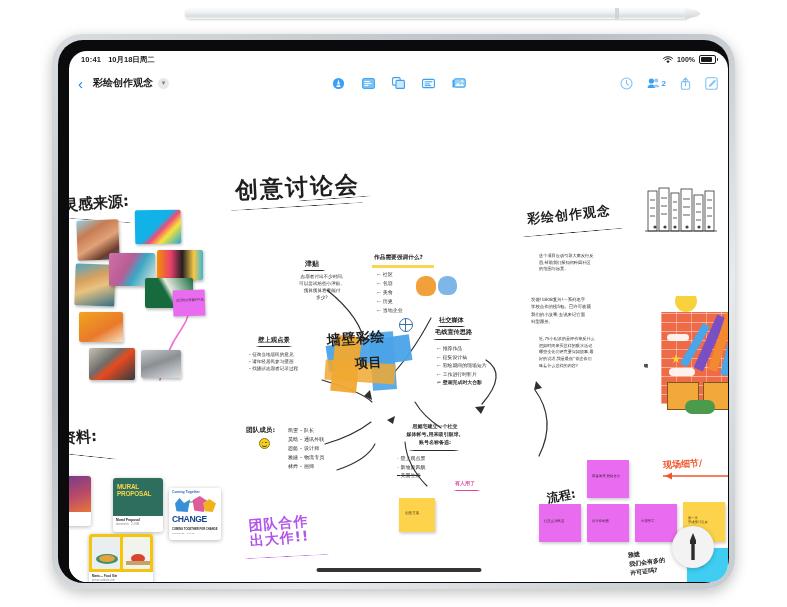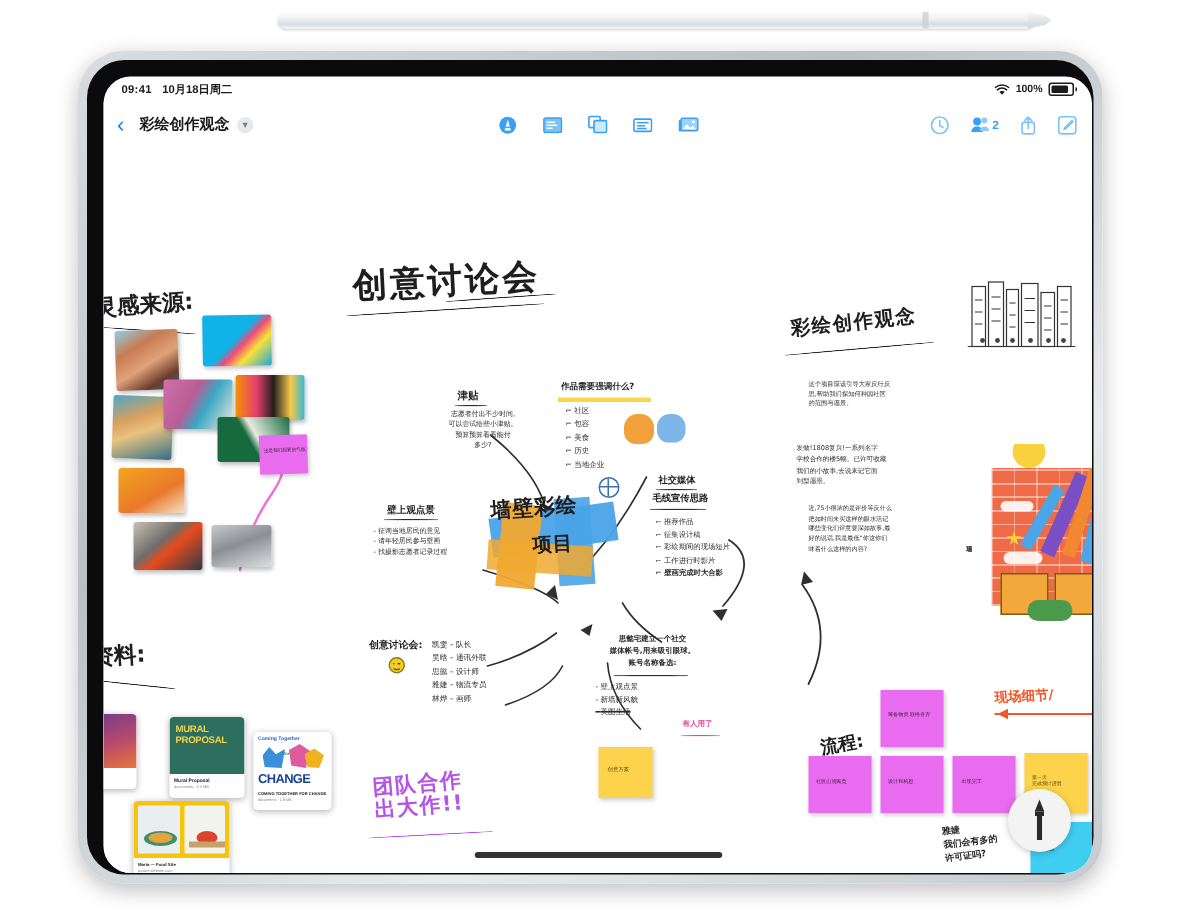--- a/index.html
+++ b/index.html
@@ -71,21 +71,21 @@
     <div class="pencil-body"></div>
     <div class="pencil-band"></div>
     <div class="pencil-tip"></div>
   </div>
 
   <div class="ipad">
     <div class="ipad-inner">
       <div class="screen">
 
         <div class="statusbar">
-          <span class="sb-left">09:41</span>
+          <span class="sb-left">10:41</span>
           <span class="sb-date">10月18日周二</span>
           <span class="sb-right">
             <svg width="10" height="8" viewBox="0 0 10 8">
               <path d="M5 7.2 3.3 5.3a2.4 2.4 0 0 1 3.4 0z" fill="#1b1b1b"></path>
               <path d="M1.9 3.9a4.6 4.6 0 0 1 6.2 0" stroke="#1b1b1b" stroke-width="1" fill="none" stroke-linecap="round"></path>
               <path d="M.5 2.3a6.8 6.8 0 0 1 9 0" stroke="#1b1b1b" stroke-width="1" fill="none" stroke-linecap="round"></path>
             </svg>
             <span style="font-size:7px;">100%</span>
             <span class="batt">
                 <i></i>
@@ -297,21 +297,21 @@
 多少?</div>
 
           <div class="lbl" style="left:189px;top:238px;font-size:6.4px;">壁上观点景</div>
           <div class="underline-sq" style="left:187px;top:248px;width:36px;"></div>
           <div class="blk" style="left:180px;top:253px;width:84px;">
             <div>- <span>征询当地居民的意见</span></div>
             <div>- <span>请年轻居民参与壁画</span></div>
             <div>- <span>找摄影志愿者记录过程</span></div>
           </div>
 
-          <div class="lbl" style="left:177px;top:328px;font-size:6.6px;">创意讨论会:</div>
+          <div class="lbl" style="left:177px;top:328px;font-size:6.6px;">团队成员:</div>
           <div style="position:absolute;left:190px;top:340px;width:9px;height:9px;border-radius:50%;background:#f5d021;border:1px solid #8a7a18;">
             <div style="position:absolute;left:2px;top:2.6px;width:1.2px;height:1.2px;background:#4a4215;border-radius:50%;"></div>
             <div style="position:absolute;left:5.4px;top:2.6px;width:1.2px;height:1.2px;background:#4a4215;border-radius:50%;"></div>
             <div style="position:absolute;left:2.2px;top:5px;width:4.4px;height:2px;border-bottom:1px solid #4a4215;border-radius:0 0 4px 4px;"></div>
           </div>
           <div class="blk" style="left:219px;top:328px;width:90px;line-height:1.75;font-size:5.1px;">
             <div><span>凯雯</span> – <span>队长</span></div>
             <div><span>昊晗</span> – <span>通讯外联</span></div>
             <div><span>思懿</span> – <span>设计师</span></div>
             <div><span>雅婕</span> – <span>物流专员</span></div>

